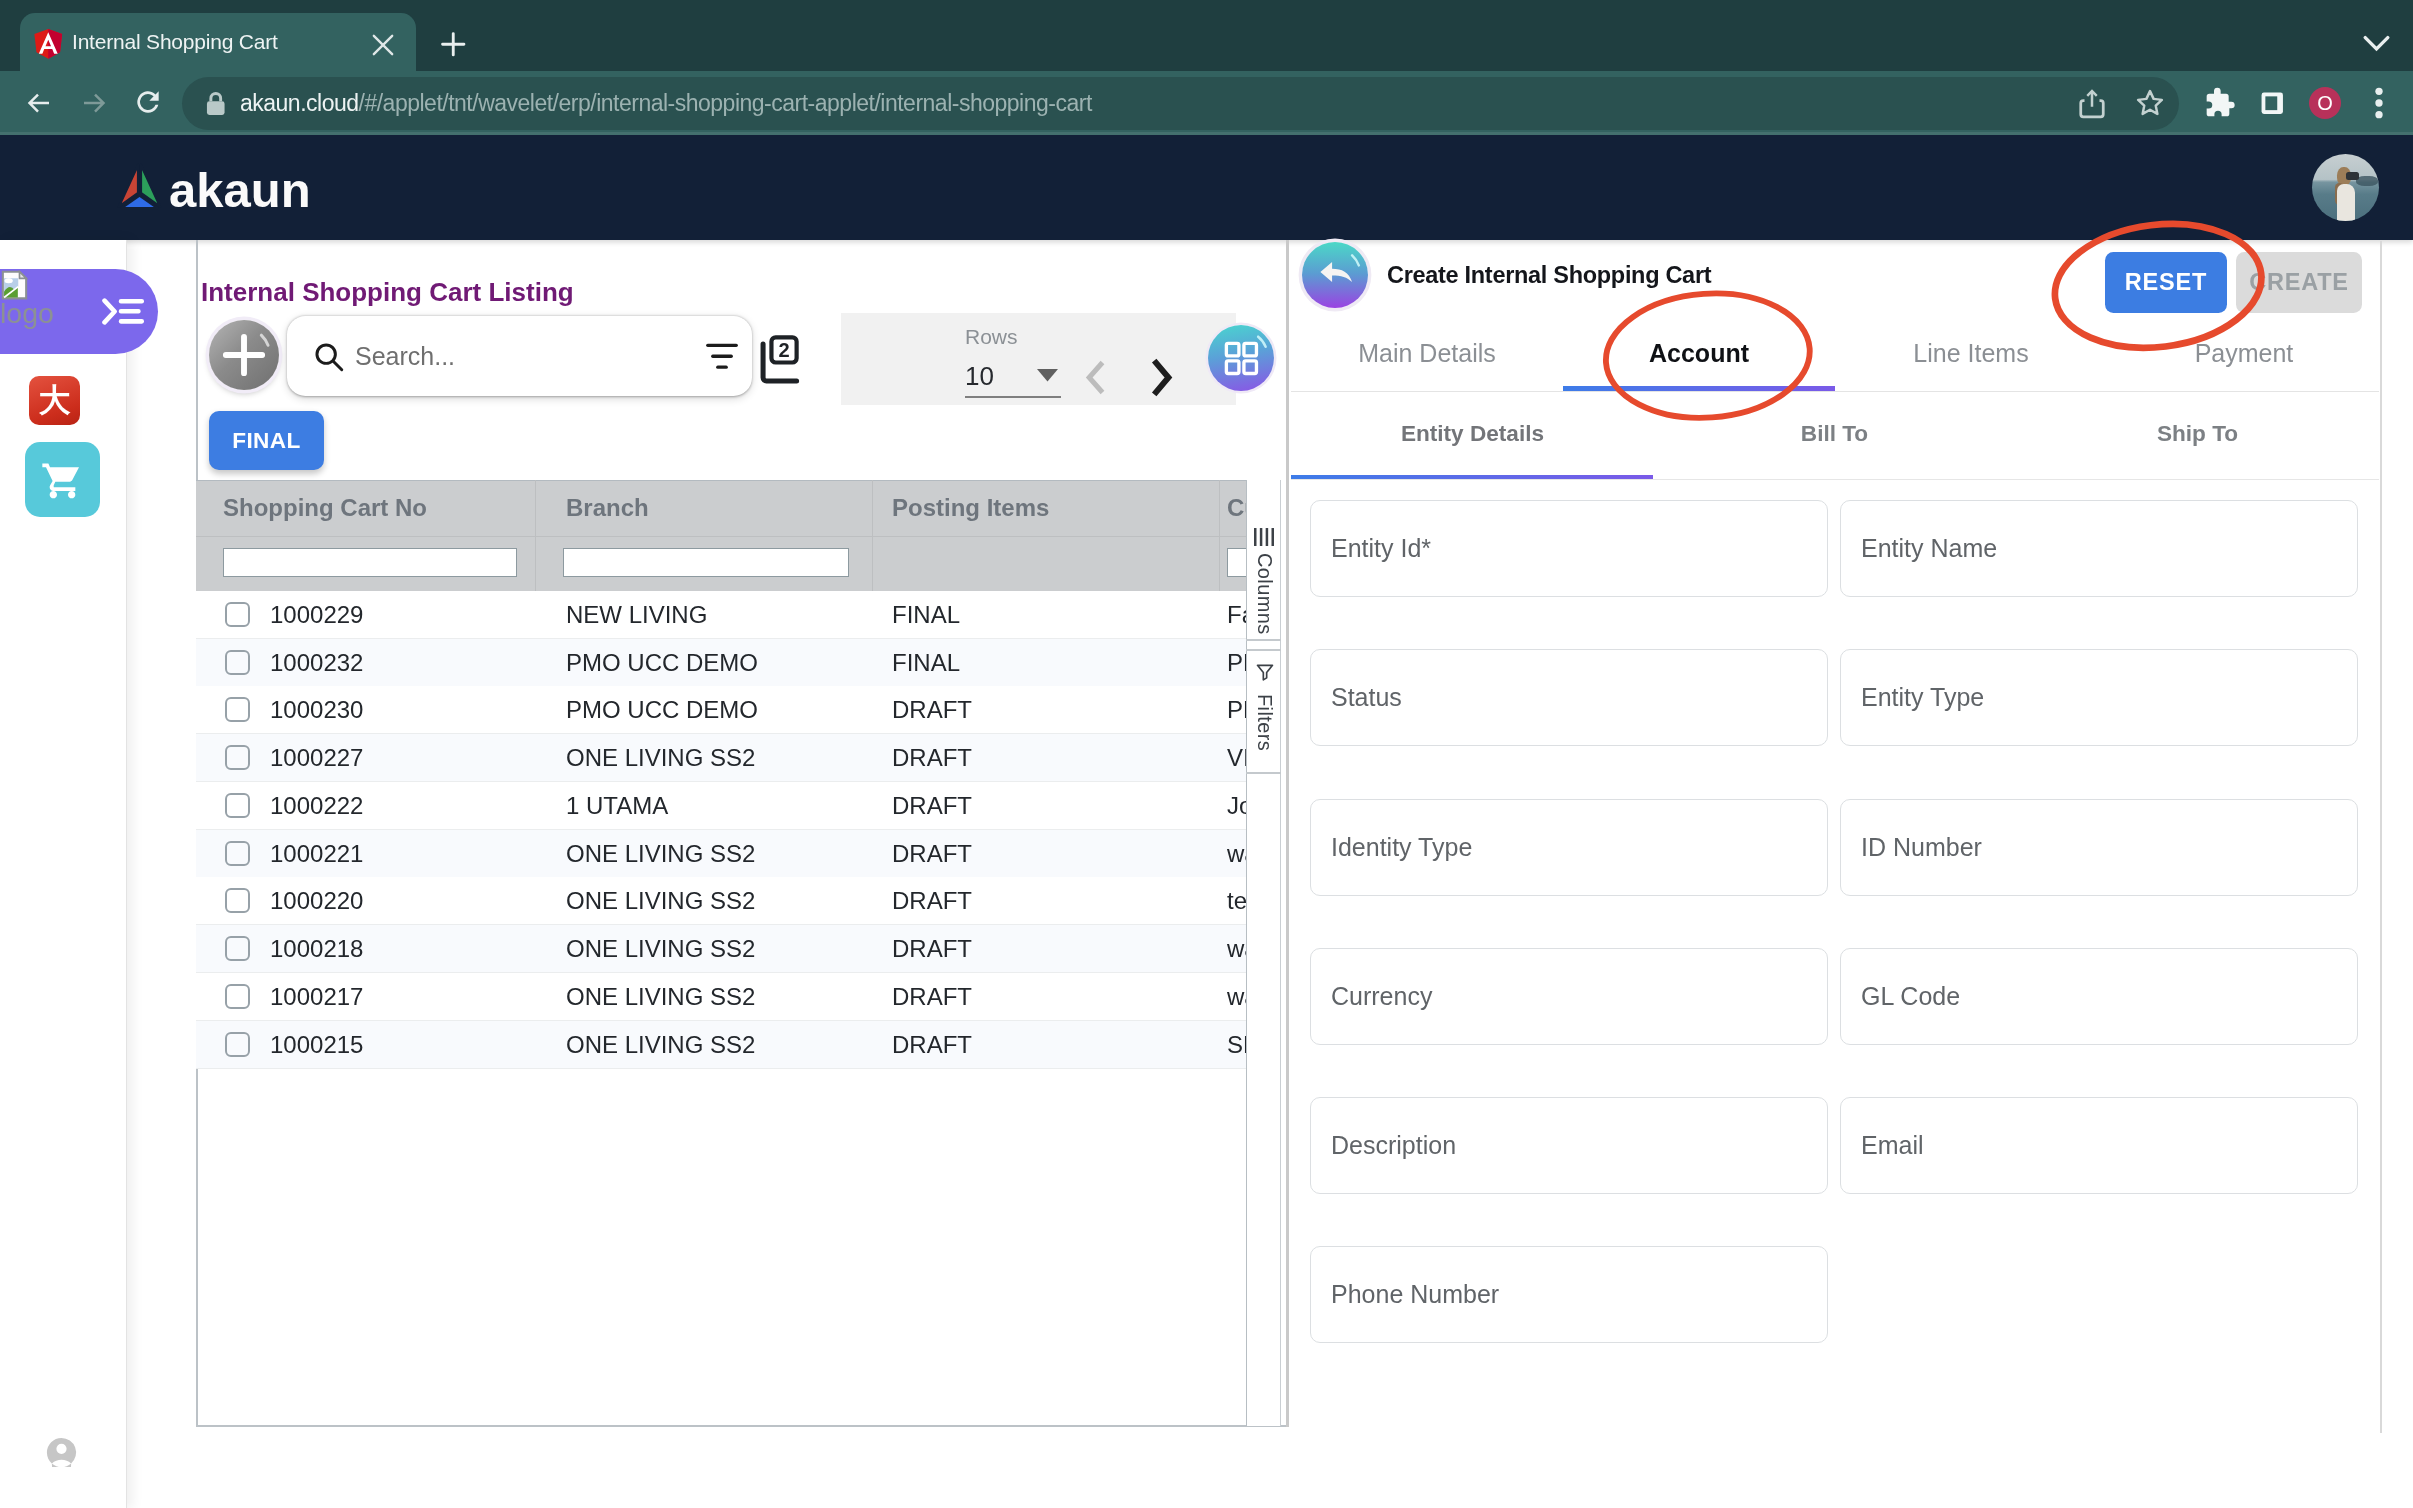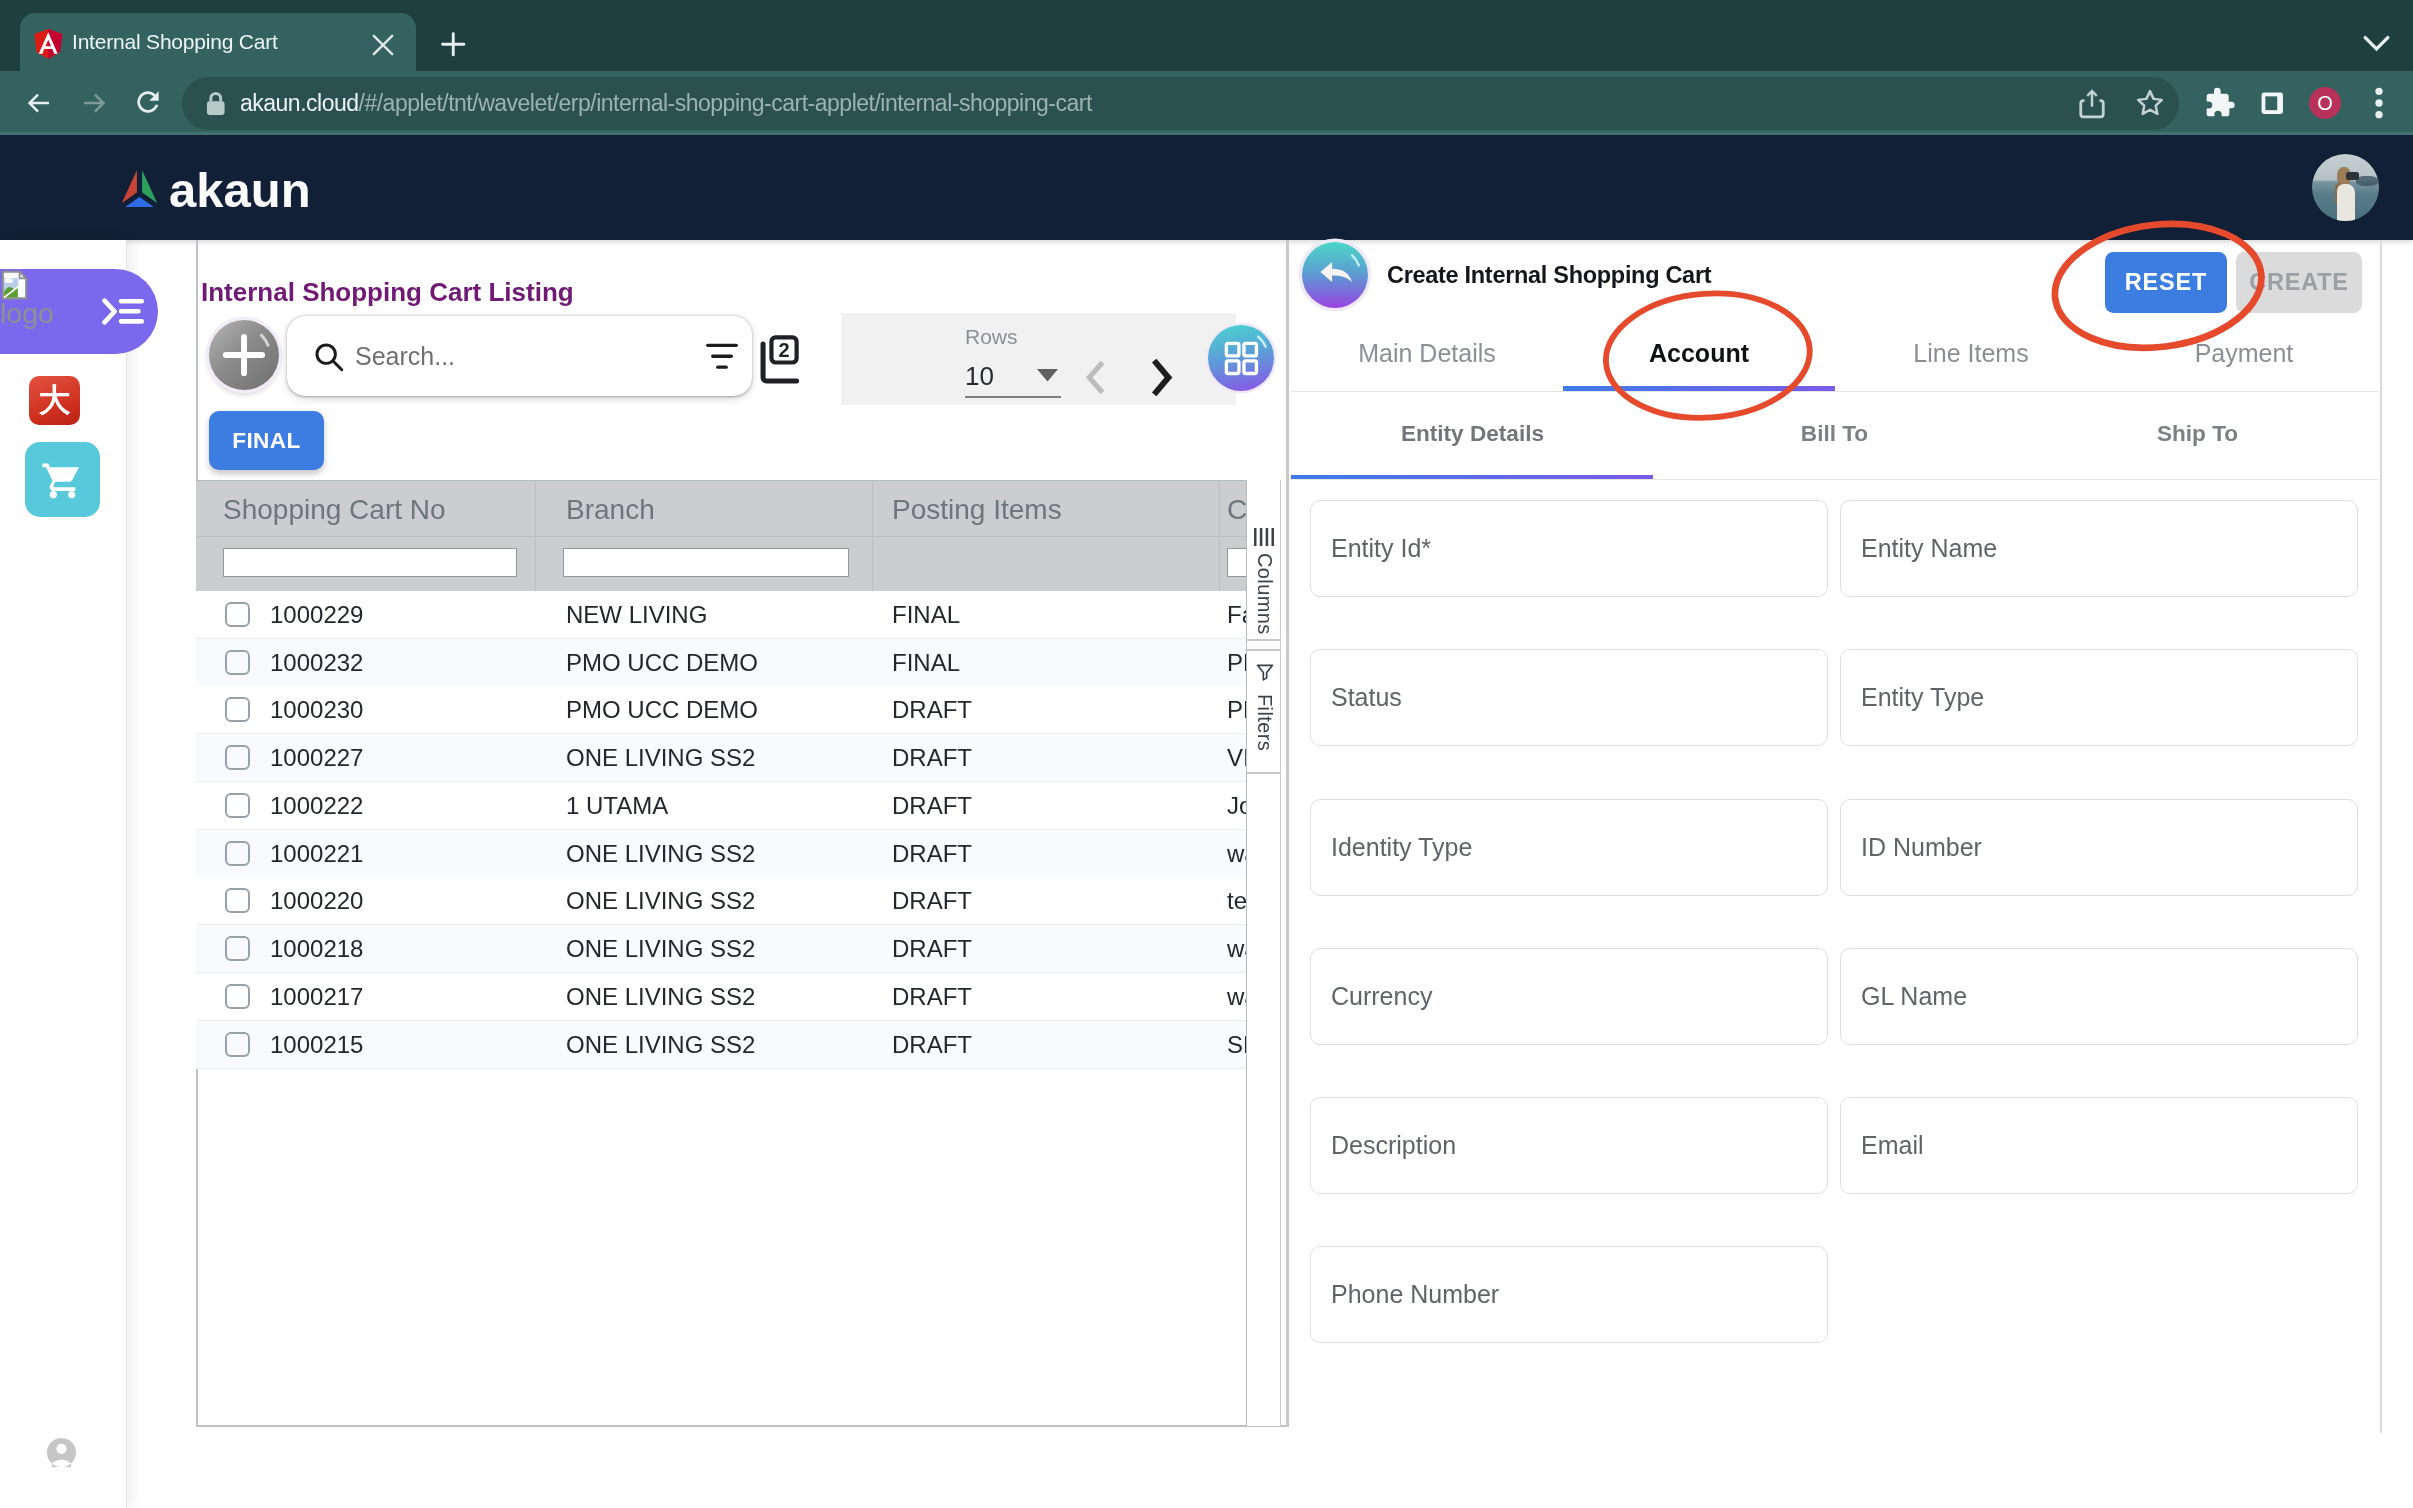--- a/index.html
+++ b/index.html
@@ -41,21 +41,21 @@
   #searchtxt { left:355px; top:316px; height:80px; line-height:80px; font-size:25px; color:#6f6f6f; }
   #grayband { left:841px; top:313px; width:395px; height:92px; background:#f1f1f1; }
   #rowslbl { left:965px; top:325px; font-size:21px; color:#8b9095; }
   #rowsval { left:965px; top:361px; font-size:26px; color:#26292e; }
   #rowsline { left:965px; top:396px; width:96px; height:1.7px; background:#7f7f7f; }
   #finalchip { left:209px; top:411px; width:115px; height:59px; border-radius:10px; background:#3d7de2;
     color:#fff; font-size:22.6px; font-weight:bold; text-align:center; line-height:59px; letter-spacing:0.4px; box-shadow:0 3.4px 5.9px rgba(0,0,0,0.22); }
   
   #thead { left:196px; top:480px; width:1050px; height:111px; background:#cbcdcf; border-top:1.7px solid #b3bac0;}
   #theadline { left:196px; top:536px; width:1050px; height:0.8px; background:#bdbfc1; }
-  .thlbl { top:494px; font-size:28px; font-weight:normal; color:#6e757d; }
+  .thlbl { top:494px; font-size:24px; font-weight:bold; color:#6e757d; }
   .tcol { position:absolute; top:480px; width:0.8px; height:111px; background:#bdbfc1; }
   .finput { position:absolute; top:548px; height:28.5px; background:#fff; border:1.7px solid #8d9aa0; }
   .trow { position:absolute; left:196px; width:1050px; height:48px; border-bottom:1.7px solid #ebedee; background:#fff; }
   .trow.alt { background:#f8fafd; }
   .cbx { position:absolute; left:28.5px; top:11px; width:25px; height:25px; border:2.5px solid #97a1a8; border-radius:5.9px; }
   .c1 { font-size:24px; position:absolute; left:74px; top:0; height:41px; line-height:48px; color:#23272c; }
   .c2 { font-size:24px; position:absolute; left:370px; top:0; height:48px; line-height:48px; color:#23272c; }
   .c3 { font-size:24px; position:absolute; left:696px; top:0; height:48px; line-height:48px; color:#23272c; }
   .c4 { font-size:24px; position:absolute; left:1031px; top:0; height:48px; line-height:48px; color:#23272c; }
   
@@ -356,21 +356,21 @@
 <div class="stab" style="left:2016px;">Ship To</div>
 <div class="abs" id="stabline"></div>
 <div class="abs" id="sdivider"></div>
 <div class="field fl" style="top:500px;">Entity Id*</div>
 <div class="field fr" style="top:500px;">Entity Name</div>
 <div class="field fl" style="top:649px;">Status</div>
 <div class="field fr" style="top:649px;">Entity Type</div>
 <div class="field fl" style="top:799px;">Identity Type</div>
 <div class="field fr" style="top:799px;">ID Number</div>
 <div class="field fl" style="top:948px;">Currency</div>
-<div class="field fr" style="top:948px;">GL Name</div>
+<div class="field fr" style="top:948px;">GL Code</div>
 <div class="field fl" style="top:1097px;">Description</div>
 <div class="field fr" style="top:1097px;">Email</div>
 <div class="field fl" style="top:1246px;">Phone Number</div>
 <div class="abs" id="rp-right"></div>
 
 <svg class="abs" style="left:1584px;top:277px" width="251" height="159" viewBox="0 0 300 190">
   <ellipse cx="148" cy="94" rx="122" ry="74" transform="rotate(-4 148 94)" stroke="#e64a2d" stroke-width="7" fill="none"></ellipse>
 </svg>
 <svg class="abs" style="left:2036px;top:208px" width="251" height="159" viewBox="0 0 300 190">
   <ellipse cx="146" cy="93" rx="124" ry="73" transform="rotate(-7 146 93)" stroke="#e64a2d" stroke-width="8" fill="none"></ellipse>

